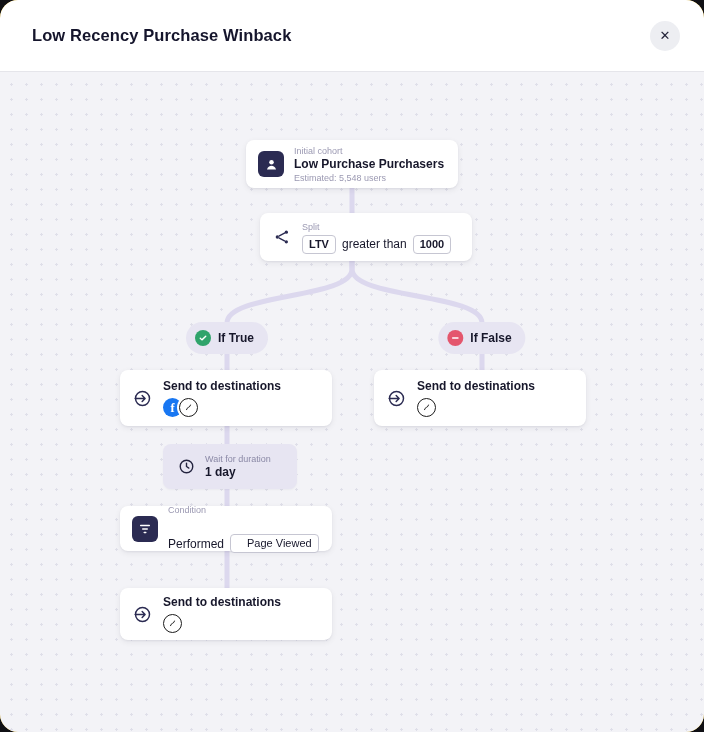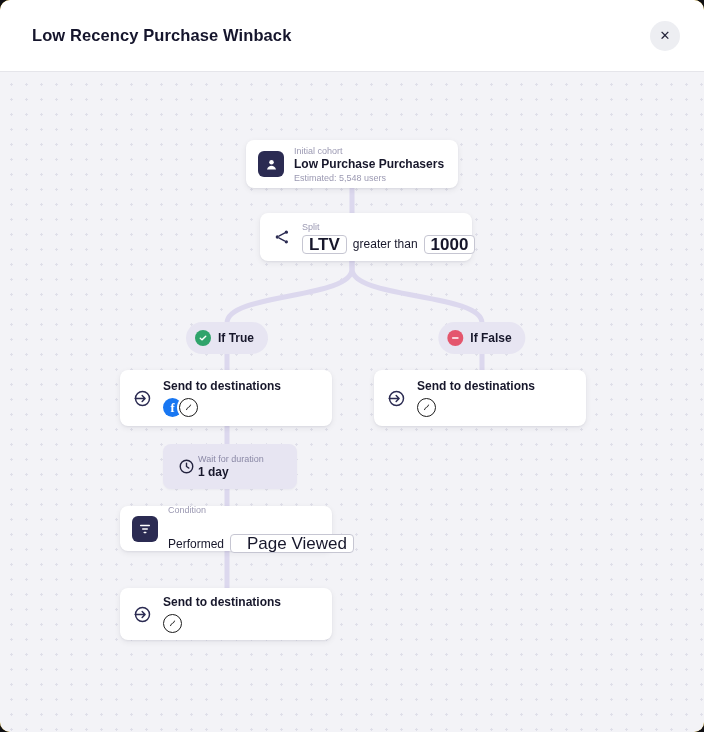--- a/index.html
+++ b/index.html
@@ -1,32 +1,32 @@
 <!DOCTYPE html>
 <html><head>
 <meta charset="utf-8">
 <style>
   html,body{margin:0;padding:0;background:#101014;font-family:"Liberation Sans",sans-serif;-webkit-font-smoothing:antialiased;}
-  .app{position:relative;width:704px;height:732px;border-radius:10px;overflow:hidden;background:#eab308;margin:0 auto;}
+  .app{position:relative;width:704px;height:732px;border-radius:18px;overflow:hidden;background:#eab308;margin:0 auto;}
   
   .header{position:absolute;left:0;top:0;width:704px;height:71px;background:#ffffff;display:flex;align-items:center;justify-content:space-between;padding:0 24px 0 32px;box-sizing:border-box;box-shadow:0 1px 0 rgba(20,20,40,.06);z-index:5;}
   .title{font-size:16.5px;font-weight:700;color:#15152c;letter-spacing:.1px;}
   .close-btn{width:30px;height:30px;border-radius:50%;background:#edeef2;border:none;display:flex;align-items:center;justify-content:center;font-size:13px;color:#25253a;cursor:pointer;font-family:"Liberation Sans",sans-serif;}
   
   .canvas{position:absolute;left:0;top:71px;width:704px;height:690px;background-color:#f3f3f7;background-image:radial-gradient(circle,#dfdfe9 1.2px,transparent 1.2px);background-size:15px 15px;background-position:4px 6px;}
   .edges{position:absolute;left:0;top:0;width:704px;height:661px;z-index:0;}
   .node{position:absolute;background:#fff;border-radius:8px;box-shadow:0 1px 2px rgba(16,16,40,.05),0 2px 6px rgba(16,16,40,.07);box-sizing:border-box;display:flex;align-items:center;z-index:2;}
   .node-icon-sq{flex:0 0 auto;width:26px;height:26px;border-radius:6px;background:#2b2b52;display:flex;align-items:center;justify-content:center;}
   .icon-plain{flex:0 0 auto;width:20px;height:20px;display:flex;align-items:center;justify-content:center;}
   .col{display:flex;flex-direction:column;justify-content:center;min-width:0;}
   .type-label{font-size:9px;color:#9b99b2;line-height:12px;}
   .node-title{font-size:12px;font-weight:700;color:#17172b;line-height:15px;}
   .node-sub{font-size:9px;color:#9b99b2;line-height:12px;}
   .row{display:flex;align-items:center;gap:6px;margin-top:2px;}
-  .chip{border:1px solid #c6c6d2;border-radius:4px;background:#fff;padding:1px 6px;font-size:17px;font-weight:600;color:#17172b;line-height:15px;white-space:nowrap;}
+  .chip{border:1px solid #c6c6d2;border-radius:4px;background:#fff;padding:1px 6px;font-size:11px;font-weight:600;color:#17172b;line-height:15px;white-space:nowrap;}
   .plain-text{font-size:12px;color:#17172b;white-space:nowrap;}
   
   .pill{position:absolute;transform:translateX(-50%);height:32px;border-radius:16px;background:#e7e5f2;display:flex;align-items:center;gap:7px;padding:0 14px 0 9px;z-index:2;box-sizing:border-box;}
   .pill-label{font-size:12px;font-weight:700;color:#17172b;white-space:nowrap;}
   .badge{width:16px;height:16px;border-radius:50%;display:flex;align-items:center;justify-content:center;flex:0 0 auto;}
   .badge.green{background:#2fa36b;}
   .badge.red{background:#e4566d;}
   
   .wait-node{position:absolute;background:#e7e5f2;border-radius:8px;display:flex;align-items:center;z-index:2;box-sizing:border-box;box-shadow:0 1px 2px rgba(16,16,40,.04);}
   .wait-node .type-label{color:#8b89a6;}
@@ -144,21 +144,21 @@
         <div class="dest-row">
           <span class="dest-icon generic-dest">
             <svg width="11" height="11" viewBox="0 0 18 18" fill="none" stroke="#1c1c1c" stroke-width="1.6" stroke-linecap="round">
                 <path d="M5.6 12.5 c0-4 6.8-3.5 6.8-7.5"></path>
               </svg>
           </span>
         </div>
       </div>
     </div>
 
-    <div class="wait-node" style="left:163px;top:373px;width:134px;height:45px;gap:2px;padding:0 13px;">
+    <div class="wait-node" style="left:163px;top:373px;width:134px;height:45px;gap:9px;padding:0 13px;">
       <span class="icon-plain">
         <svg width="17" height="17" viewBox="0 0 22 22" fill="none" stroke="#23233f" stroke-width="1.8" stroke-linecap="round">
             <circle cx="11" cy="11" r="8.1"></circle>
             <path d="M11 6.6 V11 l3 2.1"></path>
           </svg>
       </span>
       <div class="col">
         <span class="type-label">Wait for duration</span>
         <span class="node-title">1 day</span>
       </div>

